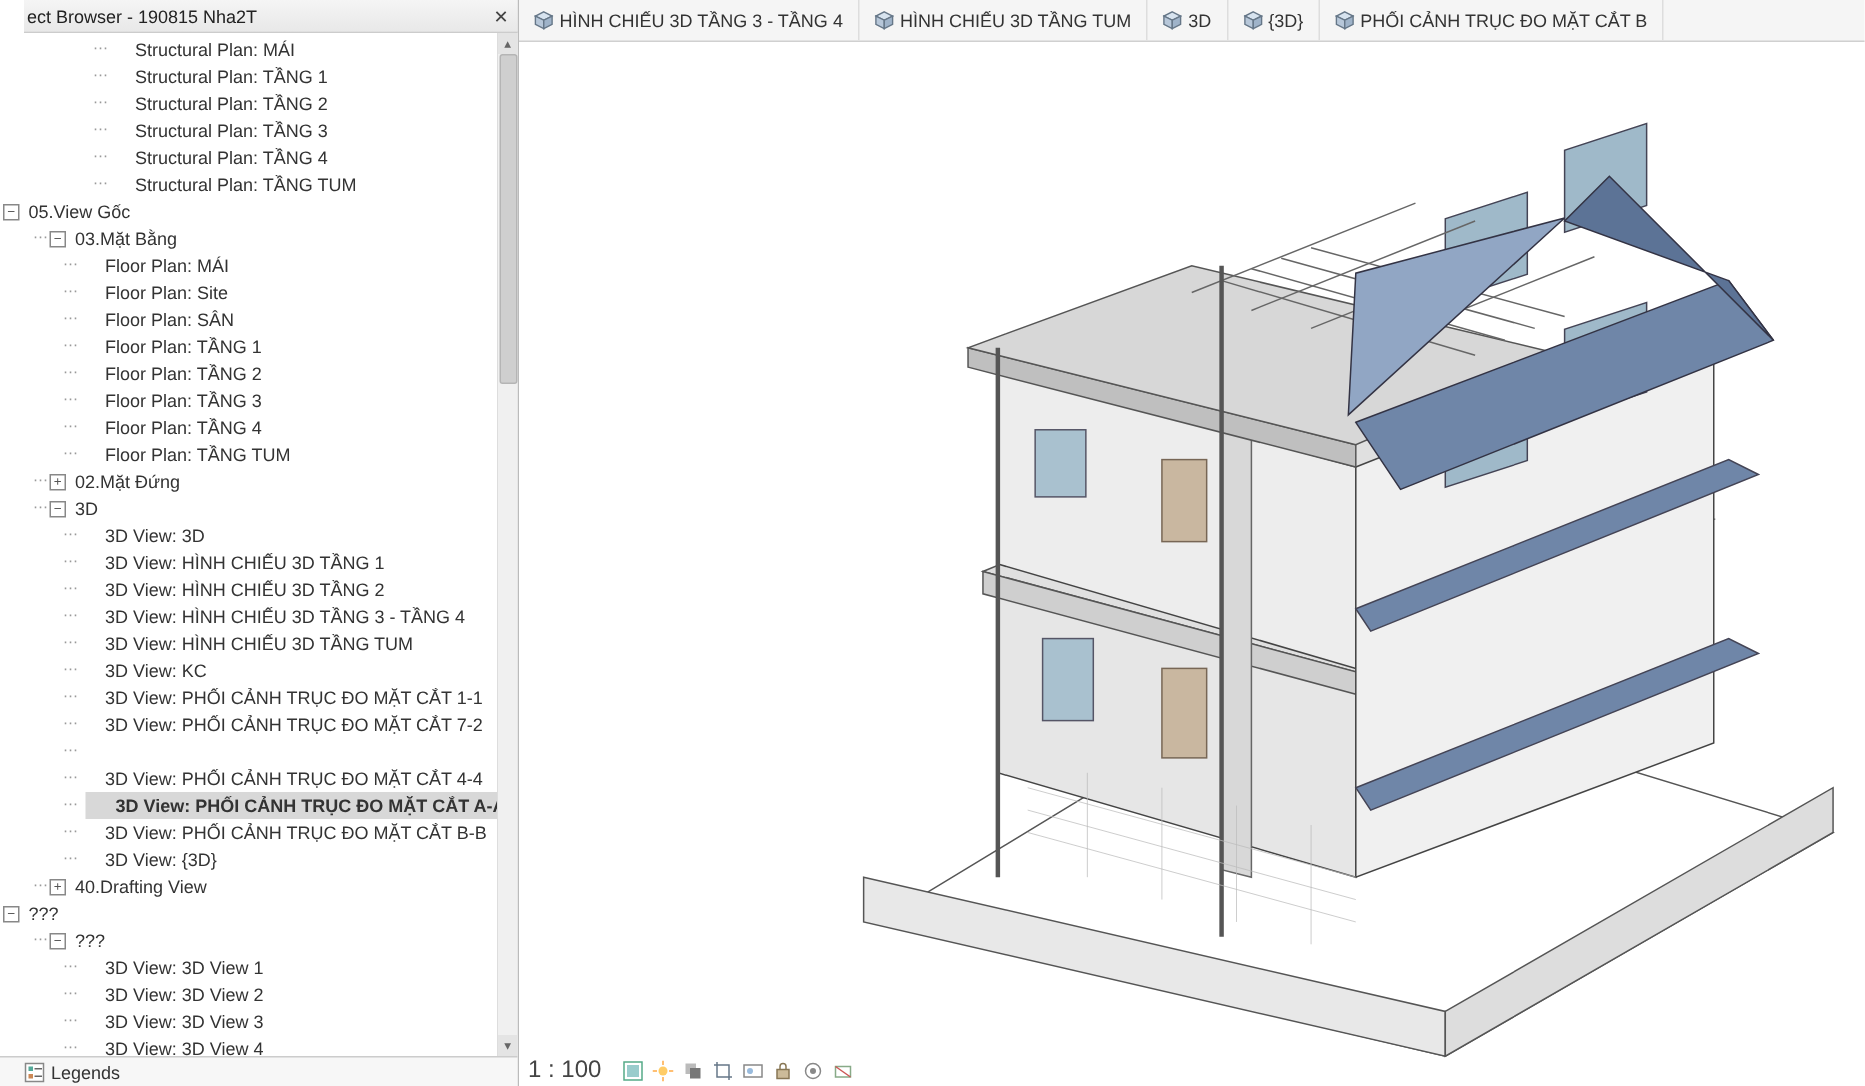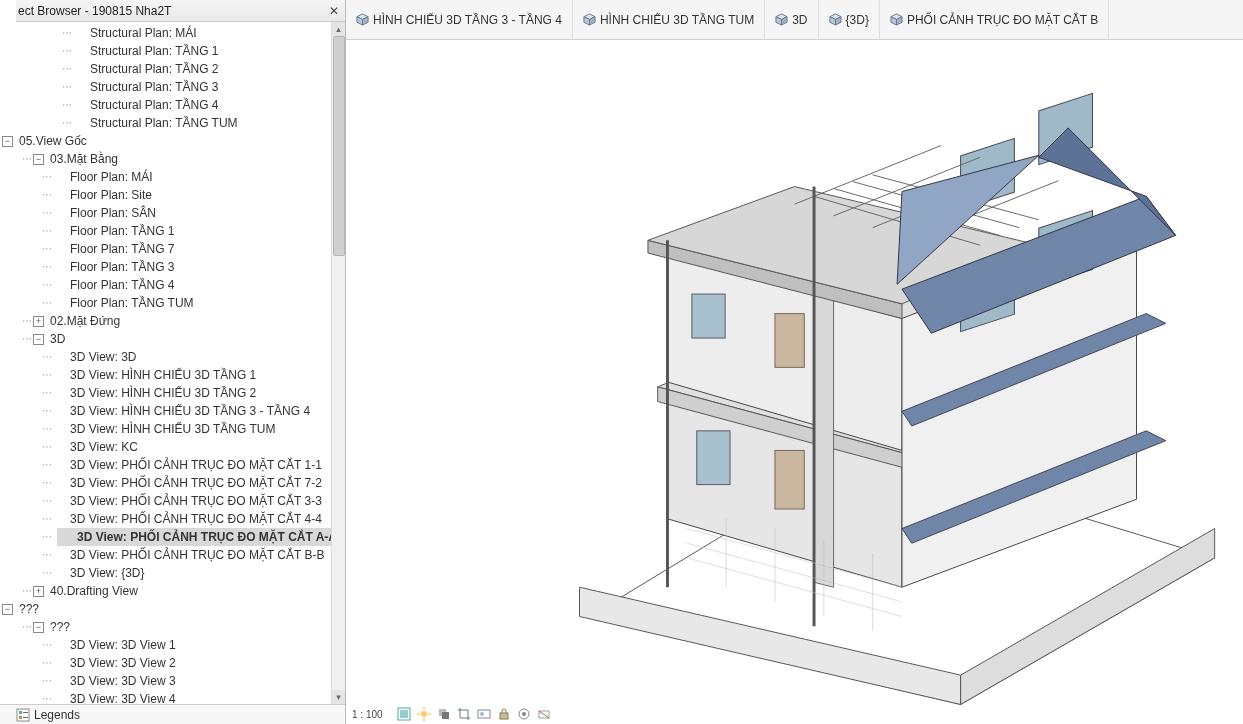--- a/index.html
+++ b/index.html
@@ -110,21 +110,21 @@
 }
 .main {
   flex: 1;
   height: 100%;
   display: flex;
   flex-direction: column;
   background: #fff;
   position: relative;
 }
 .view-tabs {
-  height: 40px;
+  height: 28px;
   display: flex;
   align-items: center;
   background: #f5f5f5;
   border-bottom: 1px solid #d0d0d0;
   overflow: hidden;
 }
 .view-tab {
   display: flex;
   align-items: center;
   gap: 4px;
@@ -150,21 +150,21 @@
   top: 0; left: 0;
   width: 100%; height: 100%;
 }
 .viewport-toolbar {
   position: absolute;
   bottom: 0; left: 6px; right: 6px;
   height: 20px;
   display: flex;
   align-items: center;
   gap: 6px;
-  font-size: 10px;
+  font-size: 16px;
   color: #444;
 }
 .viewport-toolbar .scale { margin-right: 8px; }
 .viewport-toolbar .tb-icon {
   width: 14px; height: 14px;
   display: inline-block;
 }
 
 .fake-scroll {
   position: absolute;
@@ -258,21 +258,21 @@
             <span class="label">Floor Plan: SÂN</span>
           </div>
           <div class="tree-row indent-2">
             <span class="dots">⋯</span>
             <span class="spacer-exp"></span>
             <span class="label">Floor Plan: TẦNG 1</span>
           </div>
           <div class="tree-row indent-2">
             <span class="dots">⋯</span>
             <span class="spacer-exp"></span>
-            <span class="label">Floor Plan: TẦNG 7</span>
+            <span class="label">Floor Plan: TẦNG 2</span>
           </div>
           <div class="tree-row indent-2">
             <span class="dots">⋯</span>
             <span class="spacer-exp"></span>
             <span class="label">Floor Plan: TẦNG 3</span>
           </div>
           <div class="tree-row indent-2">
             <span class="dots">⋯</span>
             <span class="spacer-exp"></span>
             <span class="label">Floor Plan: TẦNG 4</span>
@@ -328,21 +328,20 @@
             <span class="label">3D View: PHỐI CẢNH TRỤC ĐO MẶT CẮT 1-1</span>
           </div>
           <div class="tree-row indent-2">
             <span class="dots">⋯</span>
             <span class="spacer-exp"></span>
             <span class="label">3D View: PHỐI CẢNH TRỤC ĐO MẶT CẮT 7-2</span>
           </div>
           <div class="tree-row indent-2">
             <span class="dots">⋯</span>
             <span class="spacer-exp"></span>
-            <span class="label">3D View: PHỐI CẢNH TRỤC ĐO MẶT CẮT 3-3</span>
           </div>
           <div class="tree-row indent-2">
             <span class="dots">⋯</span>
             <span class="spacer-exp"></span>
             <span class="label">3D View: PHỐI CẢNH TRỤC ĐO MẶT CẮT 4-4</span>
           </div>
           <div class="tree-row indent-2 selected">
             <span class="dots">⋯</span>
             <span class="spacer-exp"></span>
             <span class="label">3D View: PHỐI CẢNH TRỤC ĐO MẶT CẮT A-A</span>

